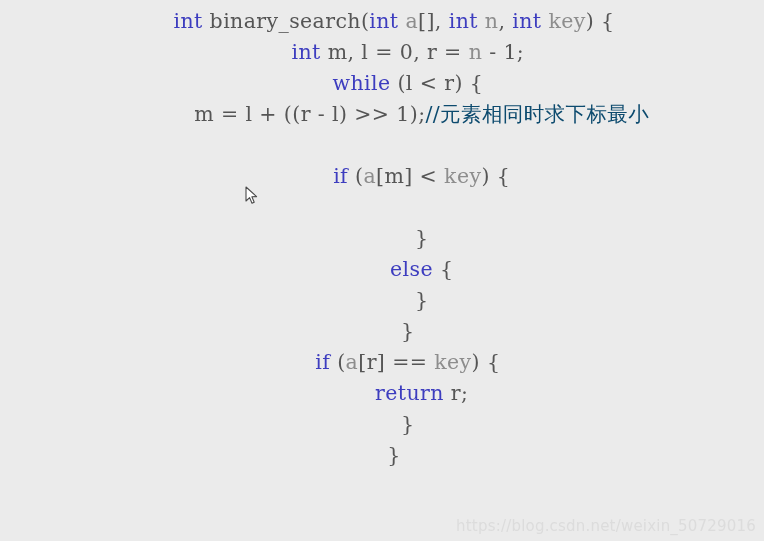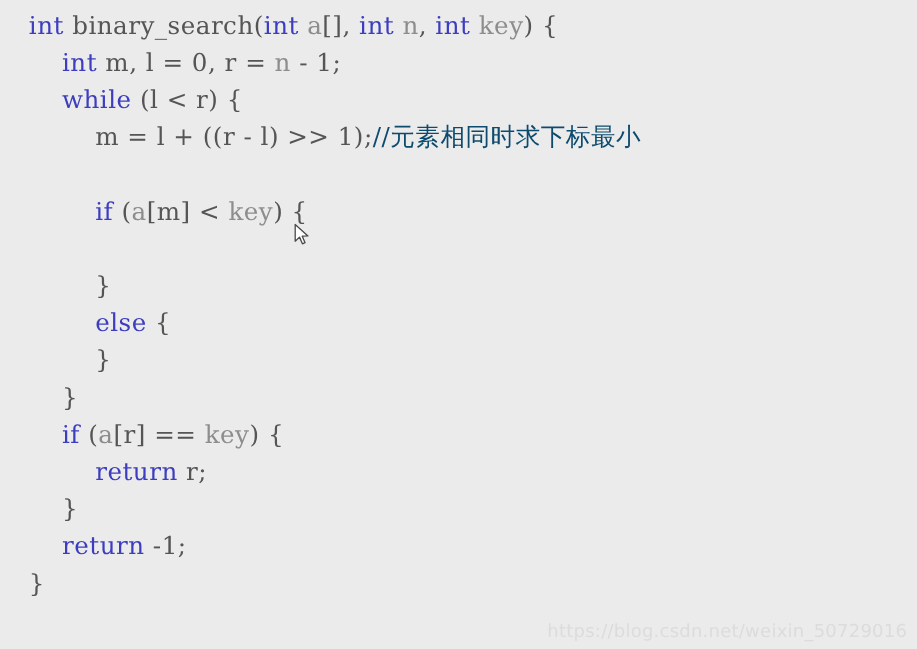--- a/index.html
+++ b/index.html
@@ -13,20 +13,21 @@
     font-family: "DejaVu Serif", "Liberation Serif", serif;
     overflow: hidden;
   }
   #code-surface {
     position: relative;
     width: 764px;
     height: 541px;
     background: #ebebeb;
     box-sizing: border-box;
     padding: 6px 0 0 24px;
+    text-align: center;
   }
   .code-line {
     height: 31px;
     line-height: 31px;
     font-size: 20.5px;
     white-space: pre;
     letter-spacing: 0.4px;
     color: #555555;
     font-family: "DejaVu Serif", "Liberation Serif", serif;
   }
@@ -72,21 +73,20 @@
       <div class="code-line"><span class="tok punc">        </span></div>
       <div class="code-line"><span class="tok punc">        </span><span class="tok kw">if</span><span class="tok punc"> (</span><span class="tok id">a</span><span class="tok punc">[</span><span class="tok punc">m</span><span class="tok punc">] &lt; </span><span class="tok id">key</span><span class="tok punc">) {</span></div>
       <div class="code-line"><span class="tok punc">            </span></div>
       <div class="code-line"><span class="tok punc">        }</span></div>
       <div class="code-line"><span class="tok punc">        </span><span class="tok kw">else</span><span class="tok punc"> {</span></div>
       <div class="code-line"><span class="tok punc">        }</span></div>
       <div class="code-line"><span class="tok punc">    }</span></div>
       <div class="code-line"><span class="tok punc">    </span><span class="tok kw">if</span><span class="tok punc"> (</span><span class="tok id">a</span><span class="tok punc">[</span><span class="tok punc">r</span><span class="tok punc">] == </span><span class="tok id">key</span><span class="tok punc">) {</span></div>
       <div class="code-line"><span class="tok punc">        </span><span class="tok kw">return</span><span class="tok punc"> r;</span></div>
       <div class="code-line"><span class="tok punc">    }</span></div>
-      <div class="code-line"><span class="tok punc">    </span><span class="tok kw">return</span><span class="tok punc"> -1;</span></div>
       <div class="code-line"><span class="tok punc">}</span></div>
     </div>
 
   <svg id="mouse-cursor" viewBox="0 0 14 20" xmlns="http://www.w3.org/2000/svg" style="left: 245px; top: 186px;">
     <path d="M1,1 L1,15 L4.6,11.6 L7.0,17.2 L9.2,16.2 L6.9,10.8 L11.6,10.6 Z" fill="#ffffff" stroke="#4a4a4a" stroke-width="1.1" stroke-linejoin="round"></path>
   </svg>
 
   <div id="watermark">https://blog.csdn.net/weixin_50729016</div>
 
 </div>

